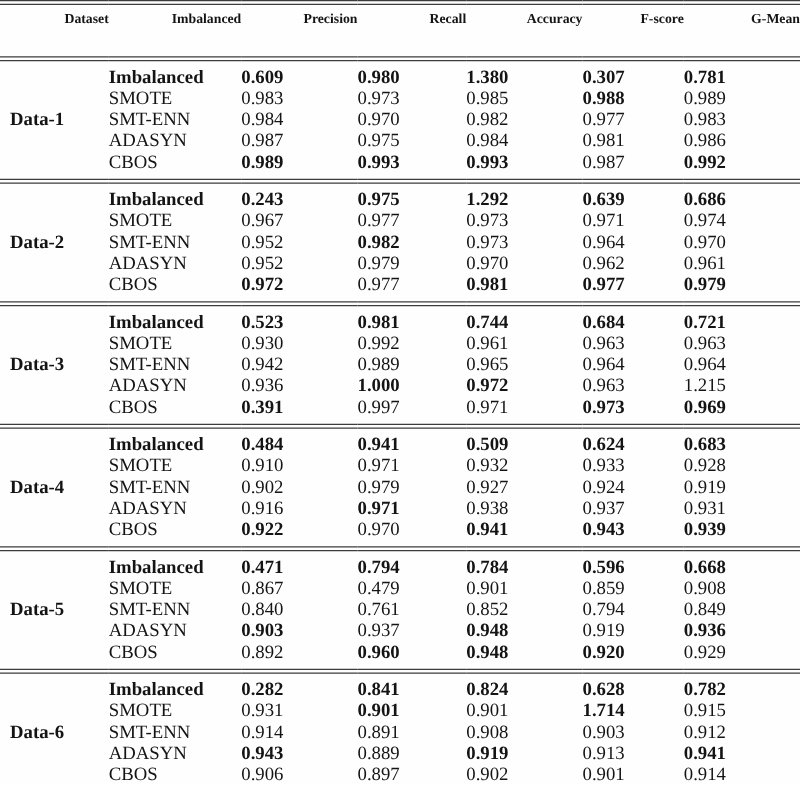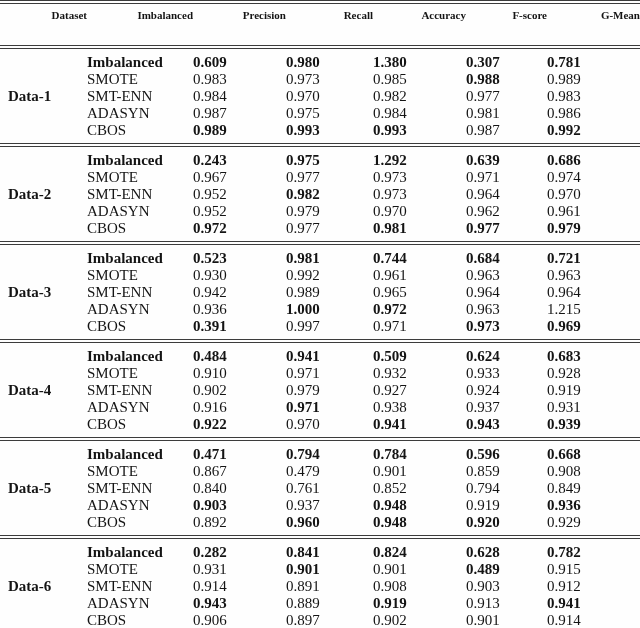--- a/index.html
+++ b/index.html
@@ -306,21 +306,21 @@
           <td>0.841</td>
           <td>0.824</td>
           <td>0.628</td>
           <td>0.782</td>
         </tr>
         <tr>
           <td>SMOTE</td>
           <td>0.931</td>
           <td class="bold">0.901</td>
           <td>0.901</td>
-          <td class="bold">0.489</td>
+          <td class="bold">1.714</td>
           <td>0.915</td>
         </tr>
         <tr>
           <td>SMT-ENN</td>
           <td>0.914</td>
           <td>0.891</td>
           <td>0.908</td>
           <td>0.903</td>
           <td>0.912</td>
         </tr>

